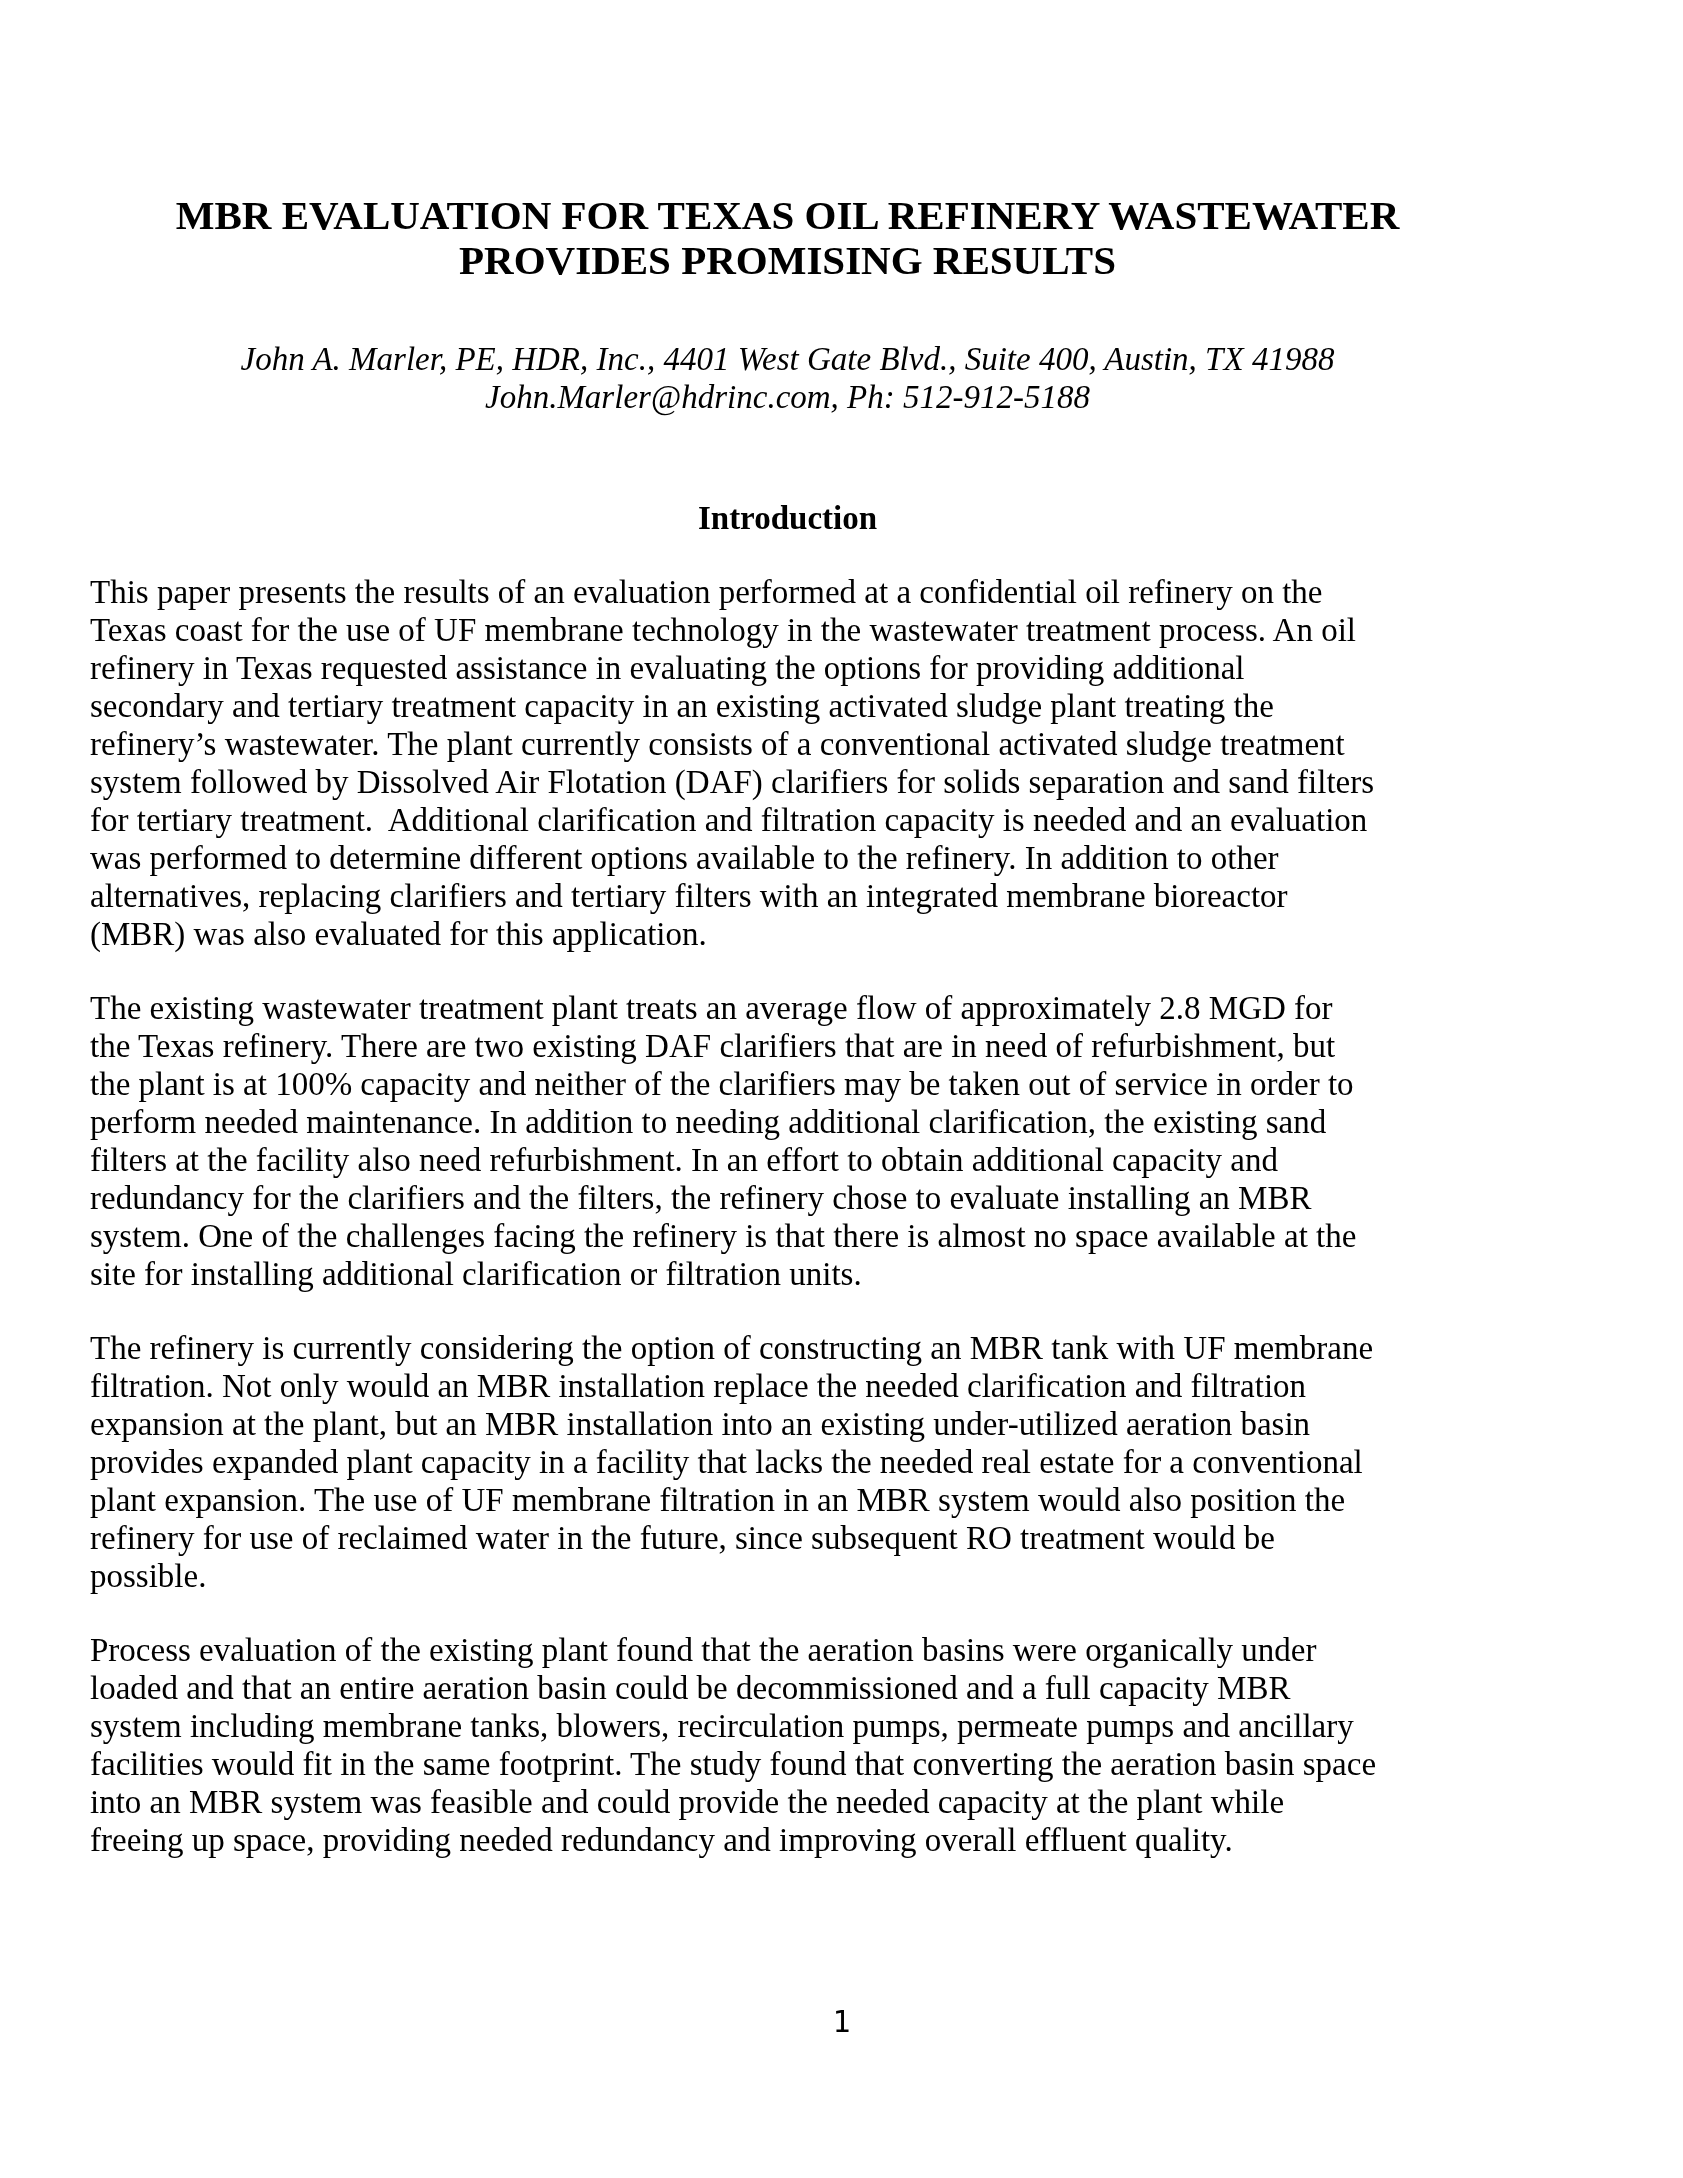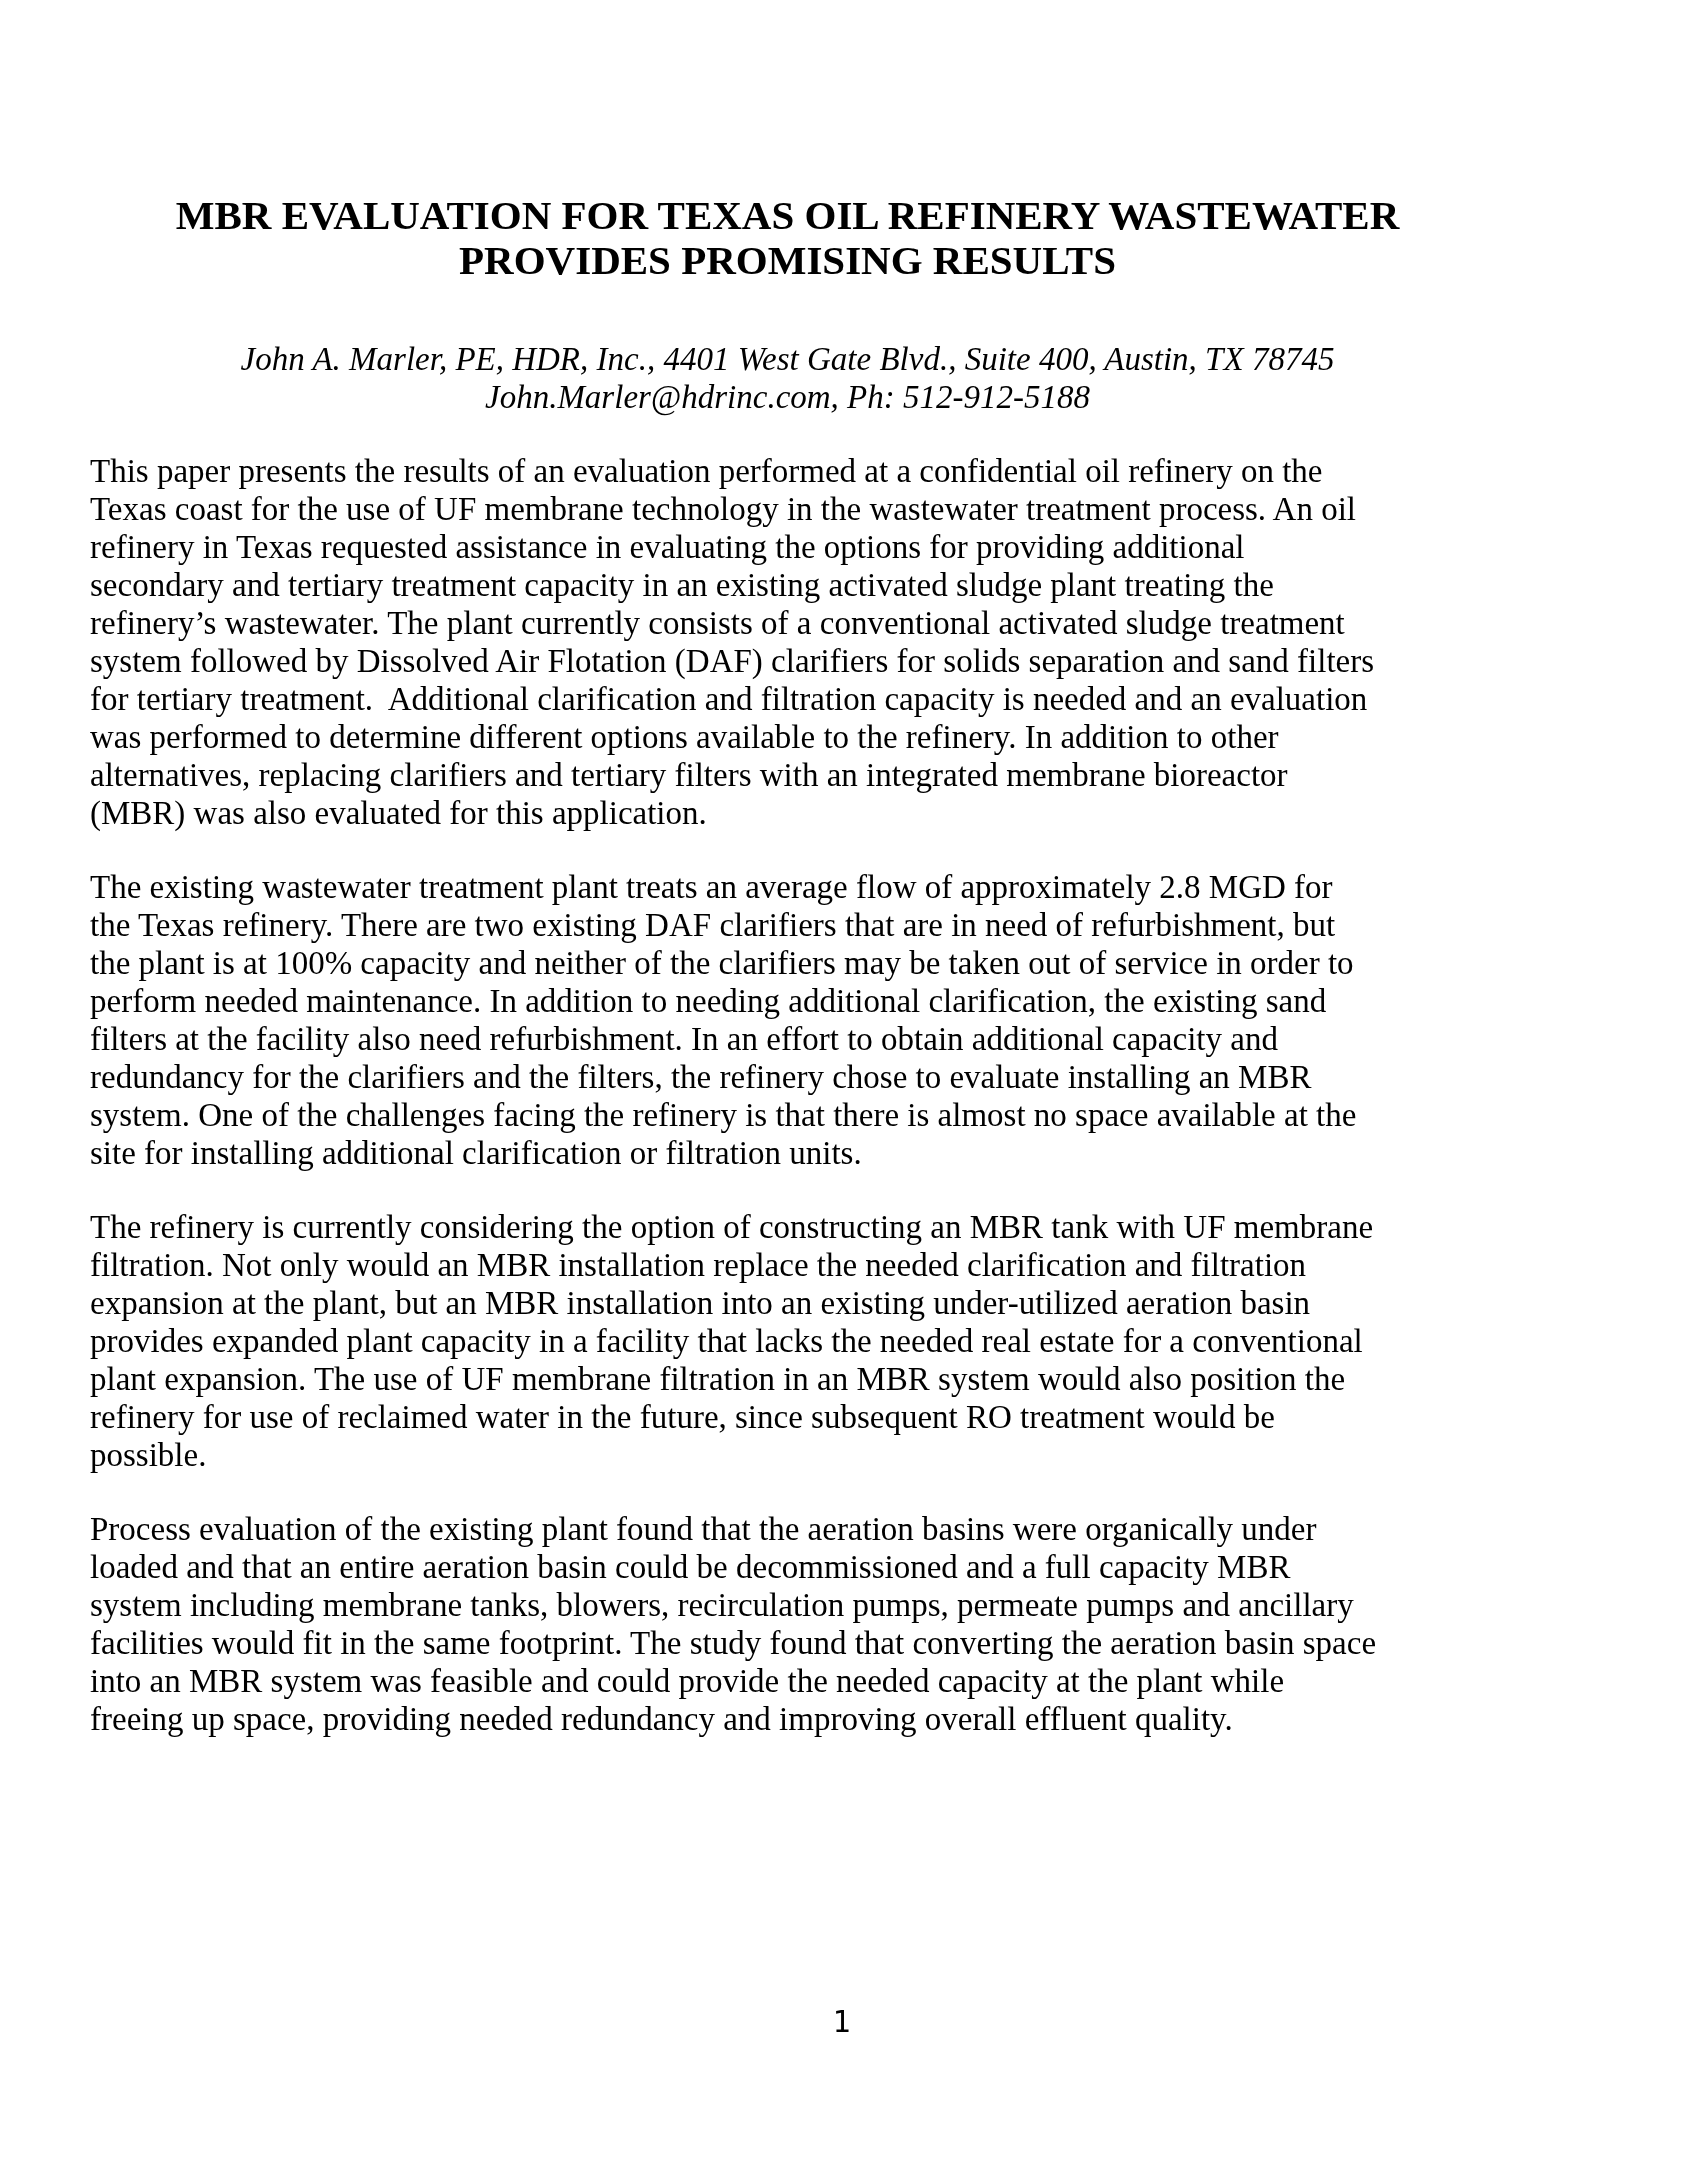--- a/index.html
+++ b/index.html
@@ -63,23 +63,24 @@
   }
 </style>
 </head>
 <body>
 
 <div class="page">
   <div class="content">
     <h1 class="title">MBR EVALUATION FOR TEXAS OIL REFINERY WASTEWATER
 PROVIDES PROMISING RESULTS</h1>
 
-    <p class="byline">John A. Marler, PE, HDR, Inc., 4401 West Gate Blvd., Suite 400, Austin, TX 78745
+    <p class="byline">John A. Marler, PE, HDR, Inc., 4401 West Gate Blvd., Suite 400, Austin, TX 41988
 John.Marler@hdrinc.com, Ph: 512-912-5188</p>
 
+    <h2 class="section-heading">Introduction</h2>
 
     <p class="para first">This paper presents the results of an evaluation performed at a confidential oil refinery on the
 Texas coast for the use of UF membrane technology in the wastewater treatment process. An oil
 refinery in Texas requested assistance in evaluating the options for providing additional
 secondary and tertiary treatment capacity in an existing activated sludge plant treating the
 refinery’s wastewater. The plant currently consists of a conventional activated sludge treatment
 system followed by Dissolved Air Flotation (DAF) clarifiers for solids separation and sand filters
 for tertiary treatment.  Additional clarification and filtration capacity is needed and an evaluation
 was performed to determine different options available to the refinery. In addition to other
 alternatives, replacing clarifiers and tertiary filters with an integrated membrane bioreactor

